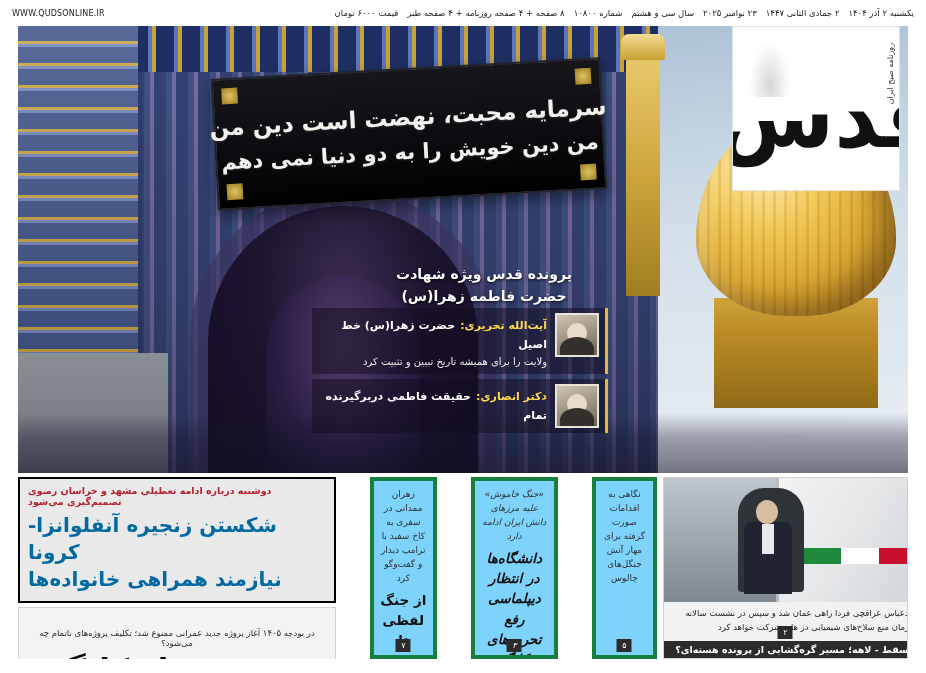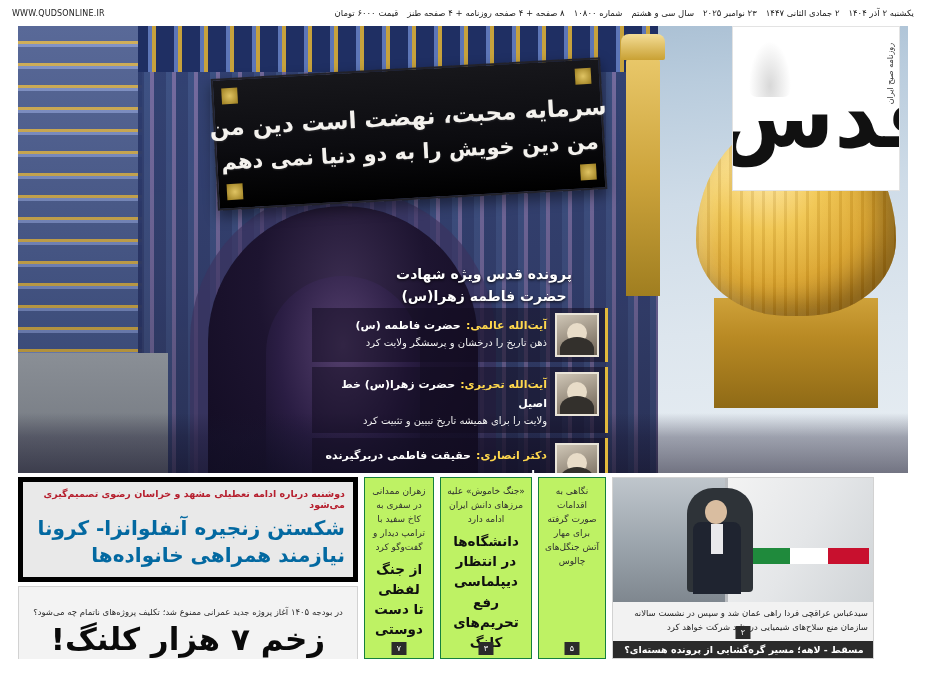--- a/index.html
+++ b/index.html
@@ -216,24 +216,24 @@
     gap: 6px;
   }
 
   
   .pkg-main {
     width: 340px; height: 182px;
     display: flex; flex-direction: column; gap: 4px;
   }
   .pkg-top {
     background: #e9e9e9;
-    border: 5px solid #000000;
+    border: 2px solid #000000;
     padding: 6px 8px 8px;
     flex: 0 0 88px;
-    text-align: right;
+    text-align: left;
   }
   .pkg-kicker {
     font-size: 9.5px; color: #b61f2e; font-weight: 700; margin-bottom: 5px;
   }
   .pkg-head {
     font-size: 20px; font-weight: 700; color: #0369a1; line-height: 1.35;
   }
   .pkg-bottom {
     flex: 1 1 auto;
     background: #f3f3f3;
@@ -244,36 +244,37 @@
   .pkg-sub {
     font-size: 8.5px; color: #2b2b2b; margin-bottom: 4px;
   }
   .pkg-big {
     font-size: 31px; font-weight: 900; color: #0a0a0a; letter-spacing: -.5px;
   }
 
   
   .col {
     position: relative;
-    background: #bef264;
-    border: 1px solid #15803d;
+    background: #7dd3fc;
+    border: 4px solid #15803d;
     padding: 7px 6px 16px;
     text-align: center;
     overflow: hidden;
+    margin-left: 28px;
   }
   .col .c-kicker { font-size: 9px; color:#2f2f2f; line-height:1.55; }
   .col .c-head { font-size: 13.5px; font-weight: 800; color:#101010; line-height:1.5; margin-top:4px; }
   .col .c-head.red { color:#b61f2e; }
   .pagenum {
     position: absolute; bottom: 3px; left: 50%; transform: translateX(-50%);
     width: 15px; height: 13px; line-height: 13px;
     background: #2b2b2b; color: #fff; font-size: 8px; text-align:center;
   }
   .col-c { width: 70px; }
-  .col-d { width: 92px; }
+  .col-d { width: 92px; font-style: italic; }
   .col-e { width: 68px; }
 
   
   .photo-card {
     width: 262px; height: 182px;
     border: 1px solid #d2d2d2;
     background: #fff;
     position: relative;
     overflow: hidden;
   }
@@ -395,28 +396,20 @@
       <div class="line l2">من دین خویش را به دو دنیا نمی دهم</div>
     </div>
 
     <div class="special-file">
       <div>پرونده قدس ویژه شهادت</div>
       <div>حضرت فاطمه زهرا(س)</div>
     </div>
 
     <div class="quotes">
 
-      <div class="quote-row">
-        <div class="q-avatar"></div>
-        <div class="q-body">
-          <span class="q-title">آیت‌الله عالمی:</span>
-          <span class="q-head">حضرت فاطمه (س)</span>
-          <div class="q-text">ذهن تاریخ را درخشان و پرسشگر ولایت کرد</div>
-        </div>
-      </div>
 
       <div class="quote-row">
         <div class="q-avatar"></div>
         <div class="q-body">
           <span class="q-title">آیت‌الله تحریری:</span>
           <span class="q-head">حضرت زهرا(س) خط اصیل</span>
           <div class="q-text">ولایت را برای همیشه تاریخ تبیین و تثبیت کرد</div>
         </div>
       </div>
 

